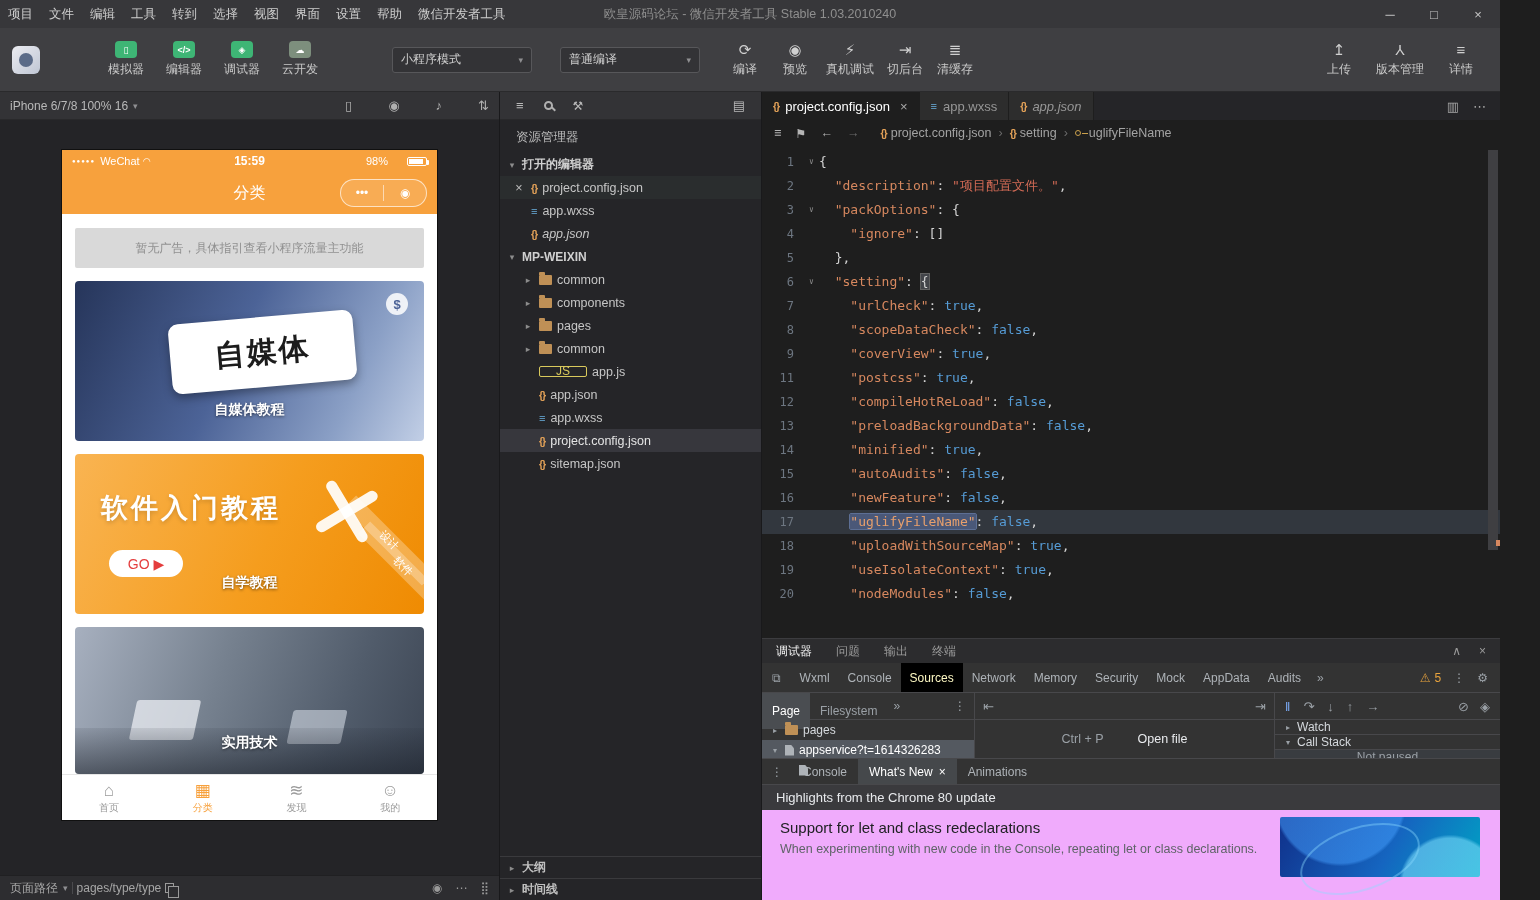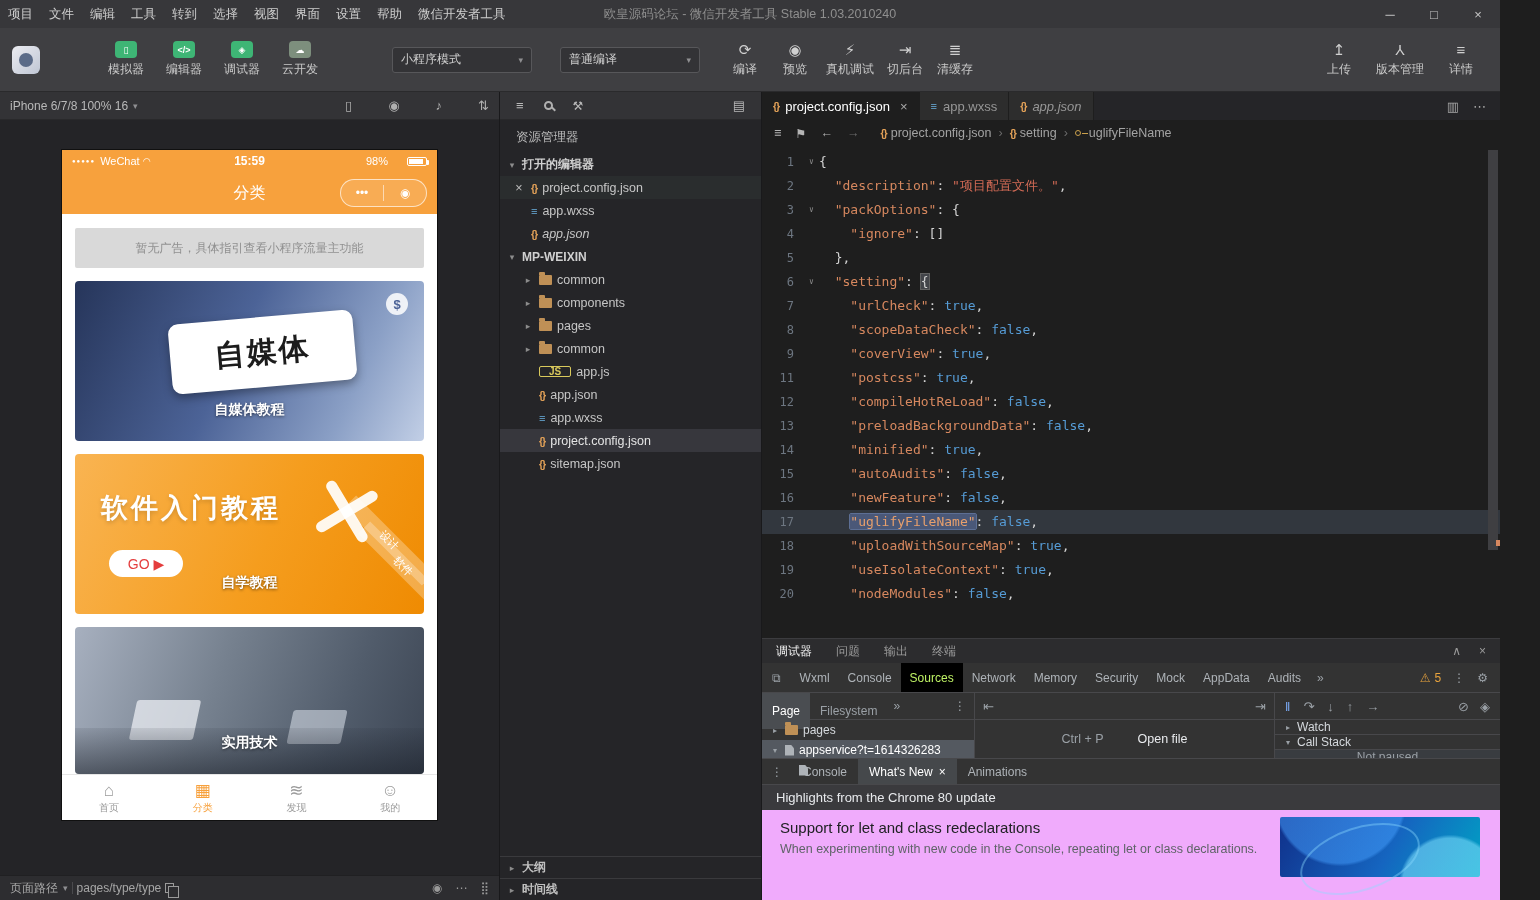--- a/index.html
+++ b/index.html
@@ -88,21 +88,21 @@
 .exp-sec-h{height:23px;display:flex;align-items:center;gap:4px;padding-left:6px;color:#d0d0d0;font-size:12px;font-weight:bold;flex:none}
 .chev{color:#8c8c8c;font-size:9px;width:12px;text-align:center;font-weight:normal;flex:none}
 .exp-row{height:23px;display:flex;align-items:center;gap:5px;padding-left:22px;color:#c6c6c6;font-size:12.5px}
 .exp-row.oe{padding-left:12px}
 .exp-row.sel{background:#37373d;color:#e4e4e4}
 .exp-row.act{background:#2a2d2e}
 .row-close{width:14px;text-align:center;color:#bdbdbd;flex:none}
 .chev-slot{width:12px;text-align:center;color:#8c8c8c;font-size:9px;flex:none}
 .ic-json{color:#e2a158;font-size:10.5px;font-weight:bold;letter-spacing:-1px}
 .ic-style{color:#6ab0de;font-size:11px}
-.ic-js{color:#d9c95c;font-size:10px;font-weight:bold;border:1px solid #d9c95c;border-radius:2px;padding:0 9px;line-height:9px}
+.ic-js{color:#d9c95c;font-size:12px;font-weight:normal;border:1px solid #d9c95c;border-radius:2px;padding:0 16px;line-height:9px}
 .folder-ic{width:13px;height:10px;background:#bf9056;border-radius:1px;position:relative;display:inline-block;flex:none}
 .folder-ic::before{content:"";position:absolute;top:-3px;left:0;width:6px;height:3px;background:#bf9056;border-radius:1px 1px 0 0}
 .it{font-style:italic}
 .exp-bottom{margin-top:auto;flex:none}
 .exp-brow{height:22px;border-top:1px solid #3a3a3d;display:flex;align-items:center;gap:4px;padding-left:6px;color:#c0c0c0;font-size:12px;font-weight:bold}
 
 .ed-col{flex:1;min-width:0;display:flex;flex-direction:column;background:#1e1e1e}
 .ed-tabbar{height:28px;background:#252528;display:flex;flex:none}
 .tab{display:flex;align-items:center;gap:6px;padding:0 11px;background:#2d2d2d;color:#969696;border-right:1px solid #1e1e1e;font-size:13px}
 .tab.active{background:#1e1e1e;color:#fff}
@@ -130,21 +130,21 @@
 .ed-mark{position:absolute;right:0;top:394px;width:4px;height:6px;background:#d7885f}
 
 .dbg{height:262px;flex:none;border-top:1px solid #3c3c3f;display:flex;flex-direction:column;background:#333;color:#aeb3b8}
 .dbg-tabbar{height:24px;background:#2c2c2e;display:flex;align-items:center;padding-left:14px;font-size:12px;flex:none}
 .dbg-tab{color:#9a9a9a;margin-right:24px}
 .dbg-tab.on{color:#f0f0f0}
 .dbg-win{margin-left:auto;display:flex;gap:18px;padding-right:14px;color:#9a9a9a}
 .dt-tabbar{height:30px;background:#333;border-bottom:1px solid #48484b;display:flex;align-items:center;font-size:12px;flex:none}
 .insp{padding:0 10px;color:#9aa0a6}
 .dt-tab{height:100%;display:flex;align-items:center;padding:0 9px;color:#aeb3b8}
-.dt-tab.on{background:#000;color:#bef264}
+.dt-tab.on{background:#000;color:#fef9c3}
 .dt-more{padding:0 7px;color:#9aa0a6}
 .dt-right{margin-left:auto;display:flex;align-items:center;gap:12px;padding-right:12px}
 .warn{color:#e8a33d;display:flex;gap:4px;align-items:center;font-size:12px}
 .dt-main{flex:1;display:flex;min-height:0}
 .src-left{width:213px;flex:none;border-right:1px solid #48484b;display:flex;flex-direction:column;min-height:0}
 .sl-tabs{height:27px;border-bottom:1px solid #48484b;display:flex;align-items:center;font-size:12px;flex:none;color:#9aa0a6}
 .sl-tab{height:100%;display:flex;align-items:center;padding:18px 10px}
 .sl-tab.on{background:#4a4d51;color:#fff}
 .sl-more{padding:0 6px}
 .sl-kebab{margin-left:auto;padding-right:8px}

